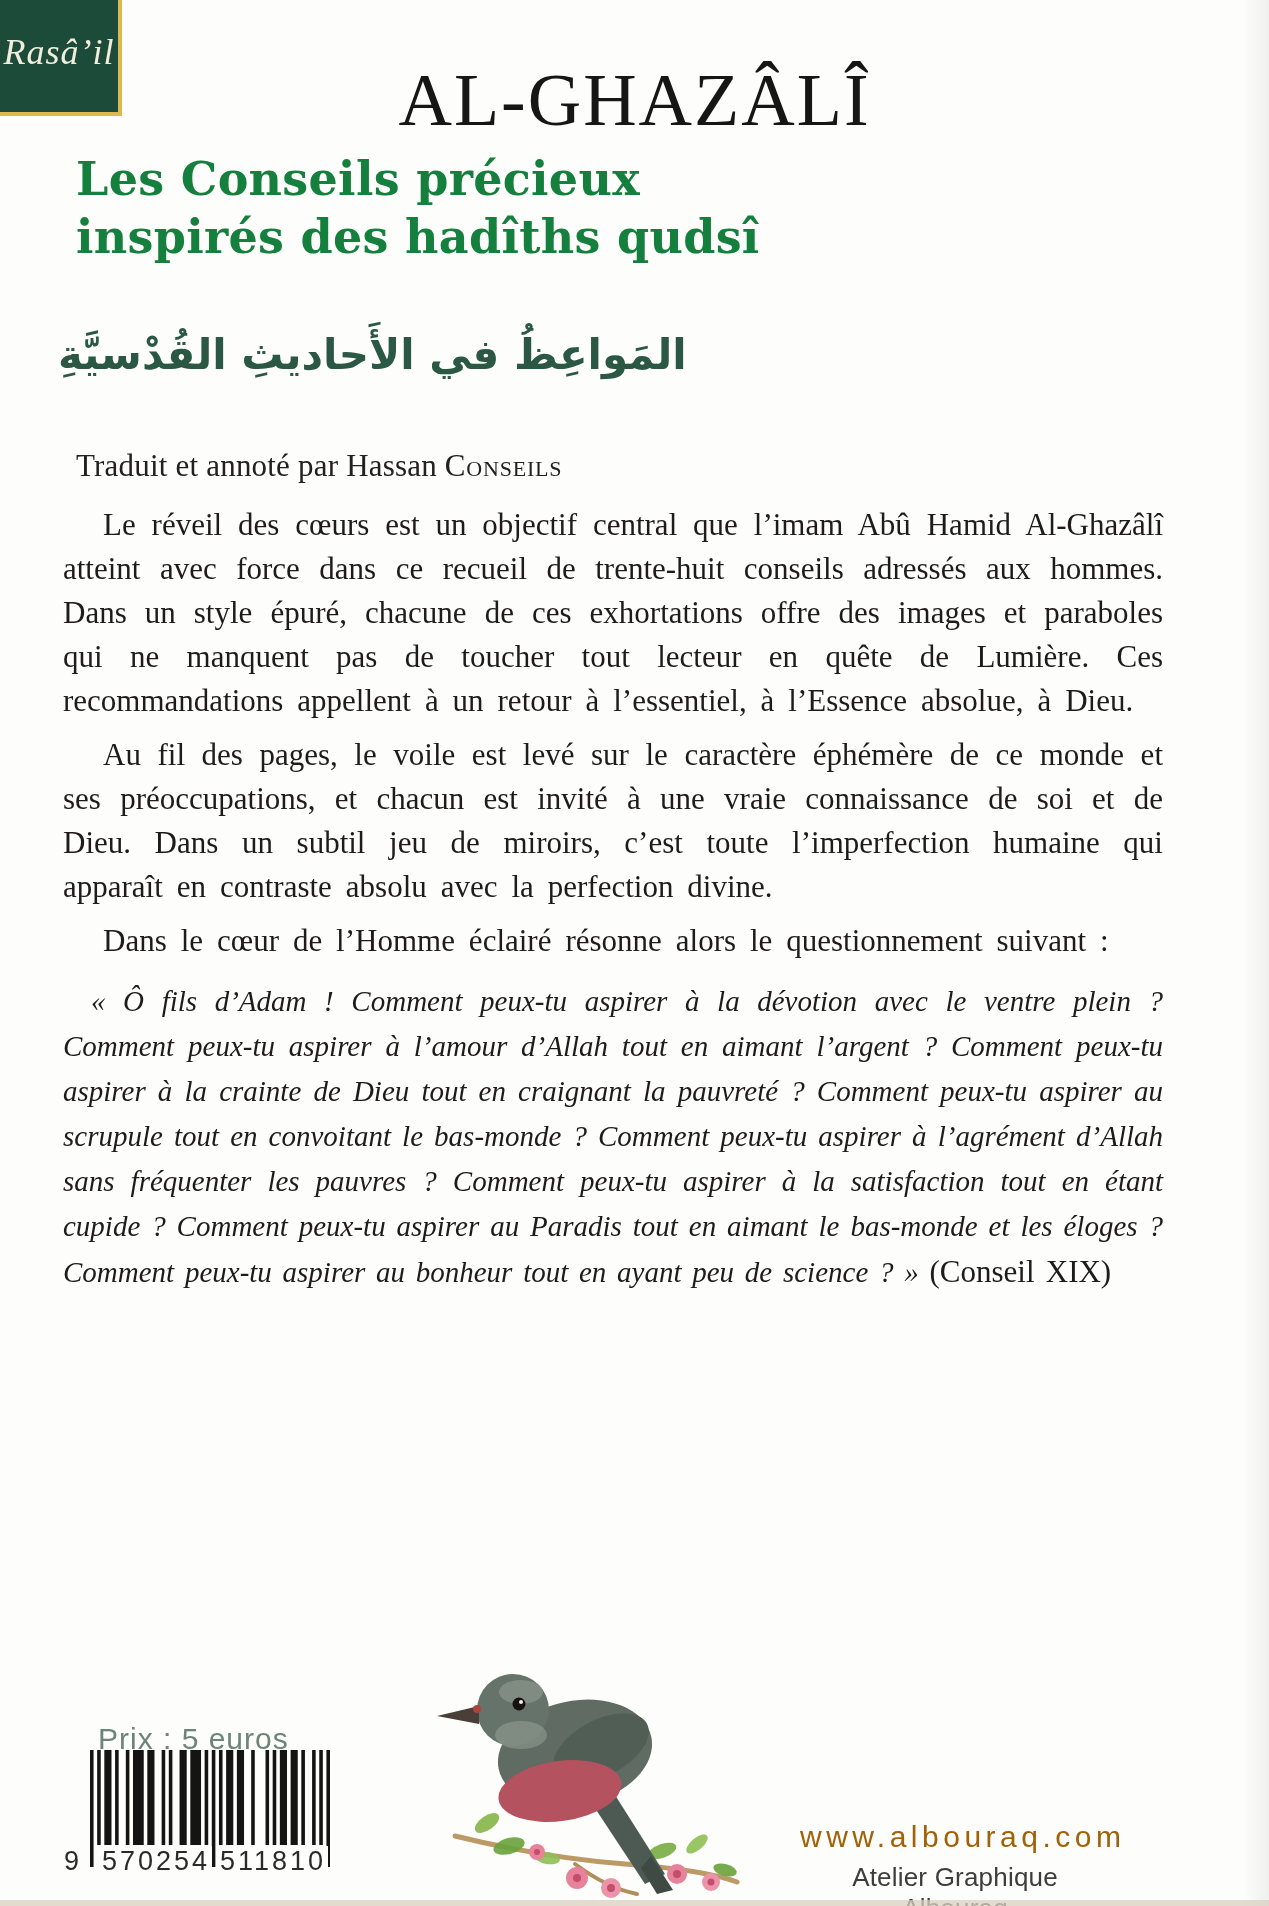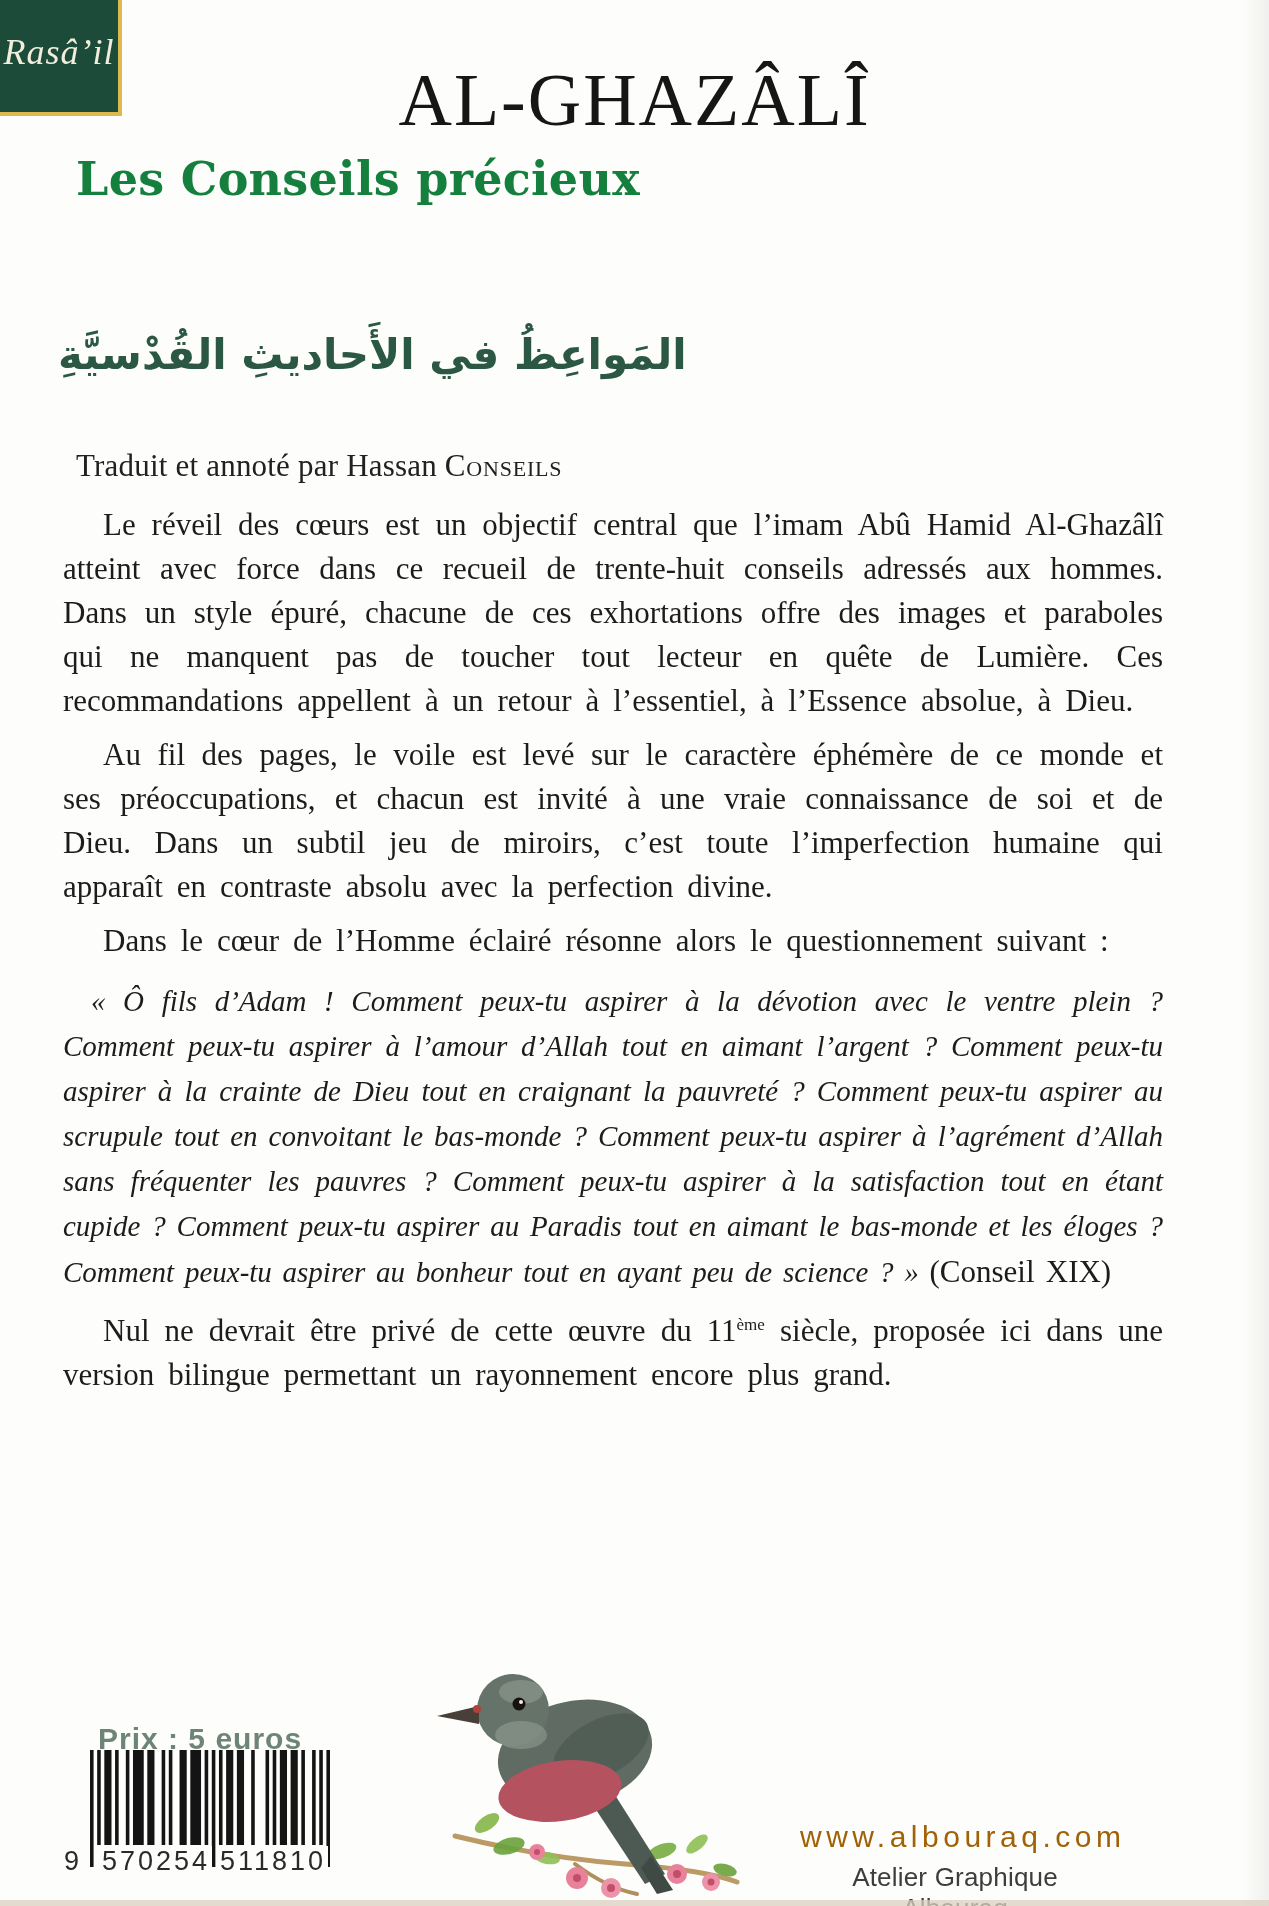--- a/index.html
+++ b/index.html
@@ -52,21 +52,20 @@
     font-style:italic;font-size:29px;line-height:45px;
     margin:16px 0 14px 0;text-indent:28px;word-spacing:0.12em;
   }
   .quote .ref{font-style:normal;font-size:31px;}
   .closing sup{font-size:0.55em;line-height:0;}
   
   .price{
     position:absolute;top:1722px;left:98px;
     font-family:"Liberation Sans",sans-serif;font-size:30px;color:#6d8577;
     letter-spacing:1px;
-    font-weight:bold;
   }
   .barcode{position:absolute;top:1750px;left:90px;width:240px;height:120px;}
   .barcode-digit{
     position:absolute;top:1846px;
     font-family:"Liberation Sans",sans-serif;font-size:27px;color:#2a2a28;
     letter-spacing:3px;background:#fdfdfb;padding:0 2px;
   }
   .bd1{left:62px;} .bd2{left:100px;} .bd3{left:218px;}
   .bird{position:absolute;top:1648px;left:425px;width:320px;height:250px;}
   .footer-right{
@@ -92,32 +91,32 @@
 <div class="page">
 
   <div class="banner">
     <span class="label">Rasâ’il</span>
   </div>
 
   <div class="author">AL-GHAZÂLÎ</div>
 
   <div class="book-title">
     <div>Les Conseils précieux</div>
+    <div>inspirés des hadîths qudsî</div>
   </div>
 
   <div class="arabic-title" dir="rtl">المَواعِظُ في الأَحاديثِ القُدْسيَّةِ</div>
 
   <div class="translator"><span>Traduit et annoté par Hassan </span><span class="sc">Conseils</span></div>
 
   <div class="body-text">
     <p>Le réveil des cœurs est un objectif central que l’imam Abû Hamid Al-Ghazâlî atteint avec force dans ce recueil de trente-huit conseils adressés aux hommes. Dans un style épuré, chacune de ces exhortations offre des images et paraboles qui ne manquent pas de toucher tout lecteur en quête de Lumière. Ces recommandations appellent à un retour à l’essentiel, à l’Essence absolue, à Dieu.</p>
     <p>Au fil des pages, le voile est levé sur le caractère éphémère de ce monde et ses préoccupations, et chacun est invité à une vraie connaissance de soi et de Dieu. Dans un subtil jeu de miroirs, c’est toute l’imperfection humaine qui apparaît en contraste absolu avec la perfection divine.</p>
     <p>Dans le cœur de l’Homme éclairé résonne alors le questionnement suivant :</p>
     <p class="quote"><span>« Ô fils d’Adam ! Comment peux-tu aspirer à la dévotion avec le ventre plein ? Comment peux-tu aspirer à l’amour d’Allah tout en aimant l’argent ? Comment peux-tu aspirer à la crainte de Dieu tout en craignant la pauvreté ? Comment peux-tu aspirer au scrupule tout en convoitant le bas-monde ? Comment peux-tu aspirer à l’agrément d’Allah sans fréquenter les pauvres ? Comment peux-tu aspirer à la satisfaction tout en étant cupide ? Comment peux-tu aspirer au Paradis tout en aimant le bas-monde et les éloges ? Comment peux-tu aspirer au bonheur tout en ayant peu de science ? » </span><span class="ref">(Conseil XIX)</span></p>
-    <p class="closing"><span>Nul ne devrait être privé de cette œuvre du 11</span><sup>ème</sup><span> siècle, proposée ici dans une version bilingue permettant un rayonnement encore plus grand.</span></p>
   </div>
 
   <div class="price">Prix : 5 euros</div>
 
   <svg class="barcode" viewBox="0 0 240 120" preserveAspectRatio="none">
     <g id="barcode-bars">
         <rect x="0.00" y="0" width="3.58" height="117" fill="#141414"></rect>
         <rect x="7.16" y="0" width="3.58" height="95" fill="#141414"></rect>
         <rect x="14.33" y="0" width="7.16" height="95" fill="#141414"></rect>
         <rect x="25.07" y="0" width="3.58" height="95" fill="#141414"></rect>

